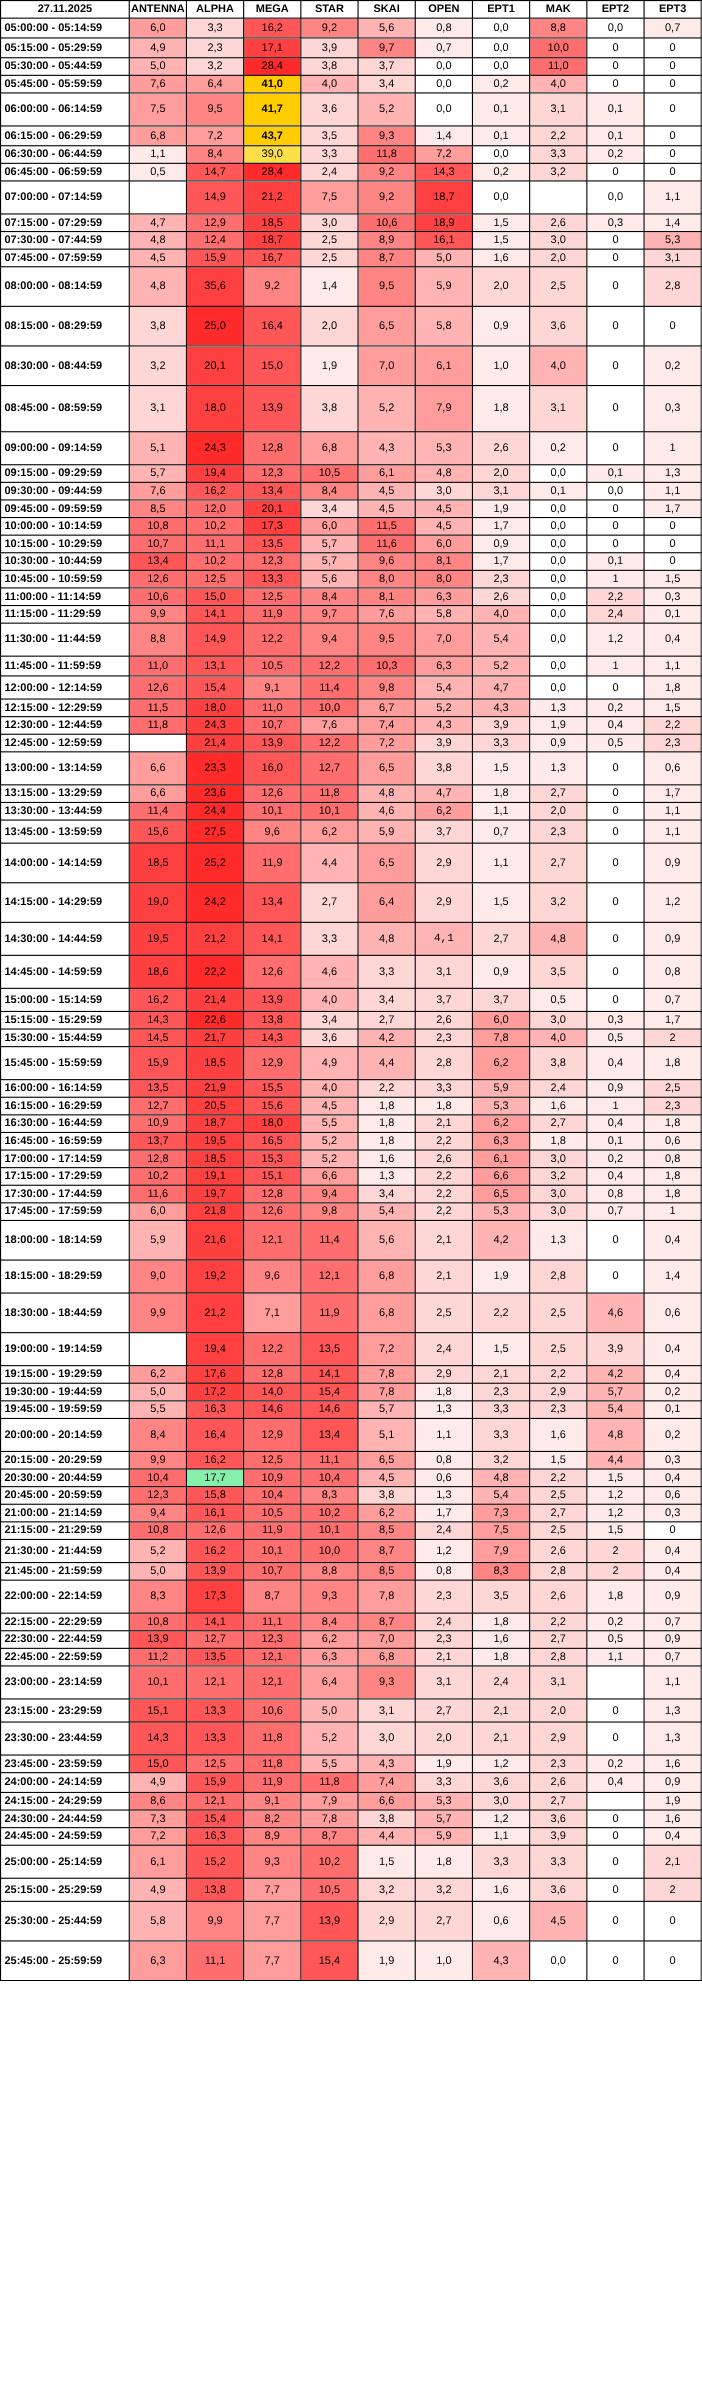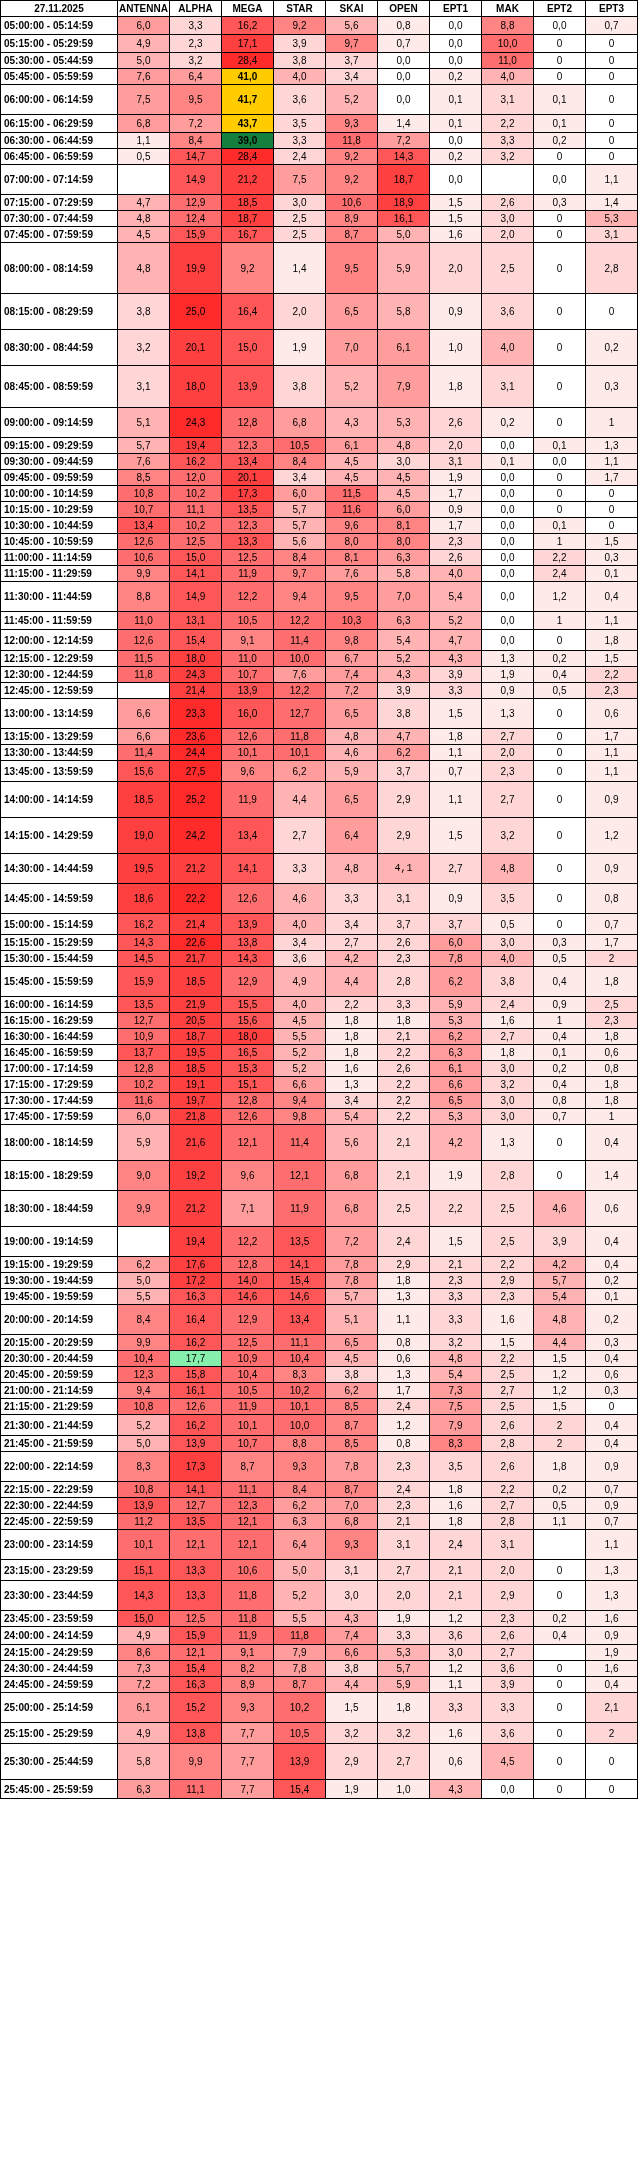--- a/index.html
+++ b/index.html
@@ -119,21 +119,21 @@
         <td style="background: rgb(255, 234, 234);">1,4</td>
         <td style="background: rgb(255, 234, 234);">0,1</td>
         <td style="background: rgb(255, 214, 214);">2,2</td>
         <td style="background: rgb(255, 234, 234);">0,1</td>
         <td style="background: transparent;">0</td>
       </tr>
       <tr style="height: 15px;">
         <td class="time">06:30:00 - 06:44:59</td>
         <td style="background: rgb(255, 234, 234);">1,1</td>
         <td style="background: rgb(255, 133, 133);">8,4</td>
-        <td style="background: #15803d; font-weight: bold;">39,0</td>
+        <td style="background: #fde047; font-weight: normal;">39,0</td>
         <td style="background: rgb(255, 214, 214);">3,3</td>
         <td style="background: rgb(255, 110, 110);">11,8</td>
         <td style="background: rgb(255, 156, 156);">7,2</td>
         <td style="background: transparent;">0,0</td>
         <td style="background: rgb(255, 214, 214);">3,3</td>
         <td style="background: rgb(255, 234, 234);">0,2</td>
         <td style="background: transparent;">0</td>
       </tr>
       <tr style="height: 15px;">
         <td class="time">06:45:00 - 06:59:59</td>
@@ -193,24 +193,24 @@
         <td style="background: rgb(255, 87, 87);">15,9</td>
         <td style="background: rgb(255, 87, 87);">16,7</td>
         <td style="background: rgb(255, 214, 214);">2,5</td>
         <td style="background: rgb(255, 133, 133);">8,7</td>
         <td style="background: rgb(255, 179, 179);">5,0</td>
         <td style="background: rgb(255, 234, 234);">1,6</td>
         <td style="background: rgb(255, 214, 214);">2,0</td>
         <td style="background: transparent;">0</td>
         <td style="background: rgb(255, 214, 214);">3,1</td>
       </tr>
-      <tr style="height: 51px;">
+      <tr style="height: 36px;">
         <td class="time">08:00:00 - 08:14:59</td>
         <td style="background: rgb(255, 179, 179);">4,8</td>
-        <td style="background: rgb(255, 64, 64);">19,9</td>
+        <td style="background: rgb(255, 64, 64);">35,6</td>
         <td style="background: rgb(255, 133, 133);">9,2</td>
         <td style="background: rgb(255, 234, 234);">1,4</td>
         <td style="background: rgb(255, 133, 133);">9,5</td>
         <td style="background: rgb(255, 179, 179);">5,9</td>
         <td style="background: rgb(255, 214, 214);">2,0</td>
         <td style="background: rgb(255, 214, 214);">2,5</td>
         <td style="background: transparent;">0</td>
         <td style="background: rgb(255, 214, 214);">2,8</td>
       </tr>
       <tr style="height: 36px;">
@@ -1103,21 +1103,21 @@
         <td style="background: rgb(255, 133, 133);">9,9</td>
         <td style="background: rgb(255, 156, 156);">7,7</td>
         <td style="background: rgb(255, 87, 87);">13,9</td>
         <td style="background: rgb(255, 214, 214);">2,9</td>
         <td style="background: rgb(255, 214, 214);">2,7</td>
         <td style="background: rgb(255, 234, 234);">0,6</td>
         <td style="background: rgb(255, 179, 179);">4,5</td>
         <td style="background: transparent;">0</td>
         <td style="background: transparent;">0</td>
       </tr>
-      <tr style="height: 19px;">
+      <tr style="height: 36px;">
         <td class="time">25:45:00 - 25:59:59</td>
         <td style="background: rgb(255, 156, 156);">6,3</td>
         <td style="background: rgb(255, 110, 110);">11,1</td>
         <td style="background: rgb(255, 156, 156);">7,7</td>
         <td style="background: rgb(255, 87, 87);">15,4</td>
         <td style="background: rgb(255, 234, 234);">1,9</td>
         <td style="background: rgb(255, 234, 234);">1,0</td>
         <td style="background: rgb(255, 179, 179);">4,3</td>
         <td style="background: transparent;">0,0</td>
         <td style="background: transparent;">0</td>

